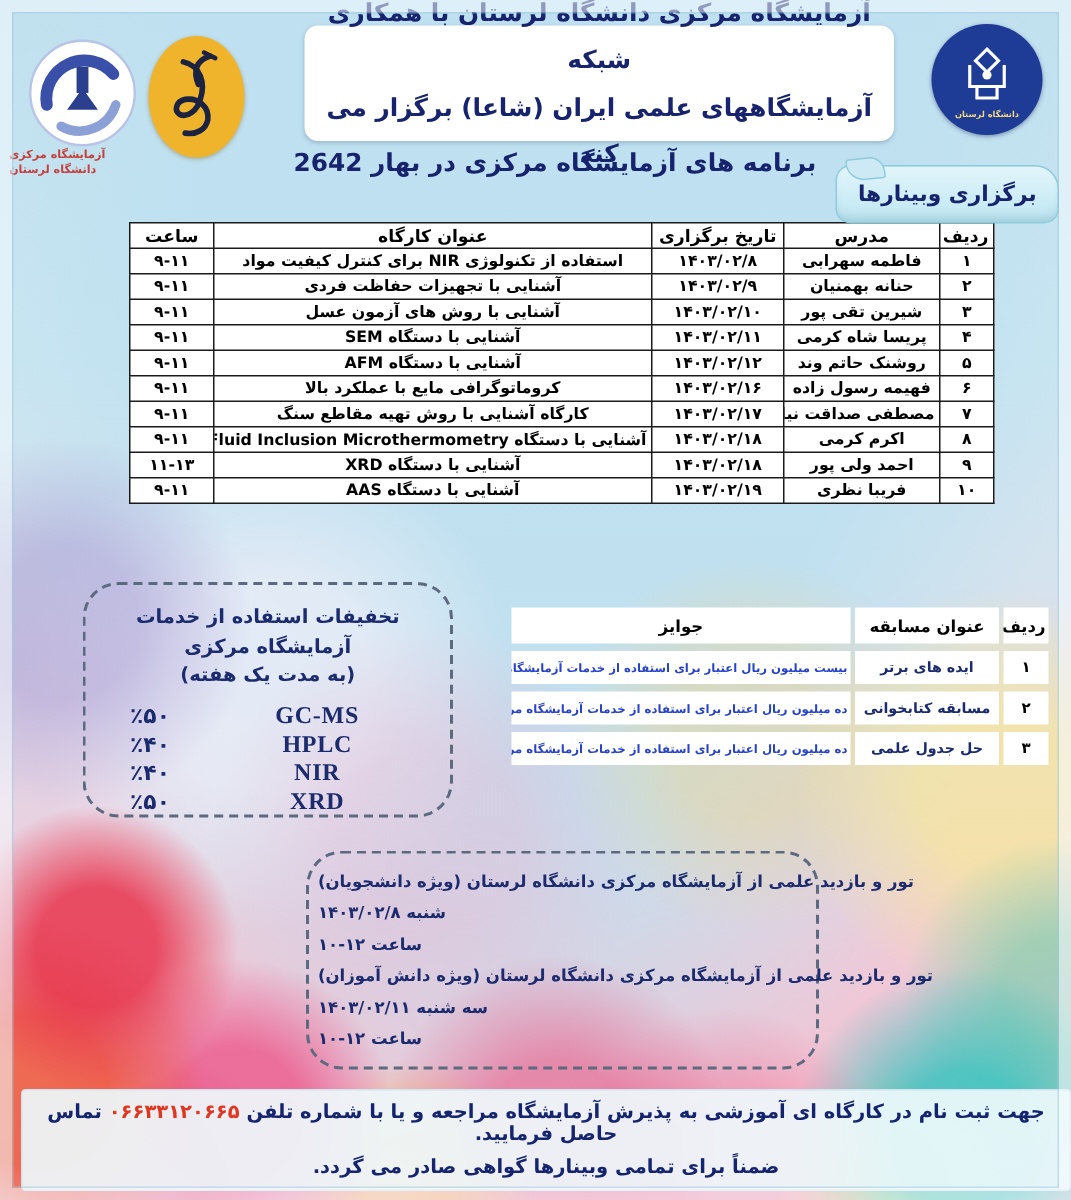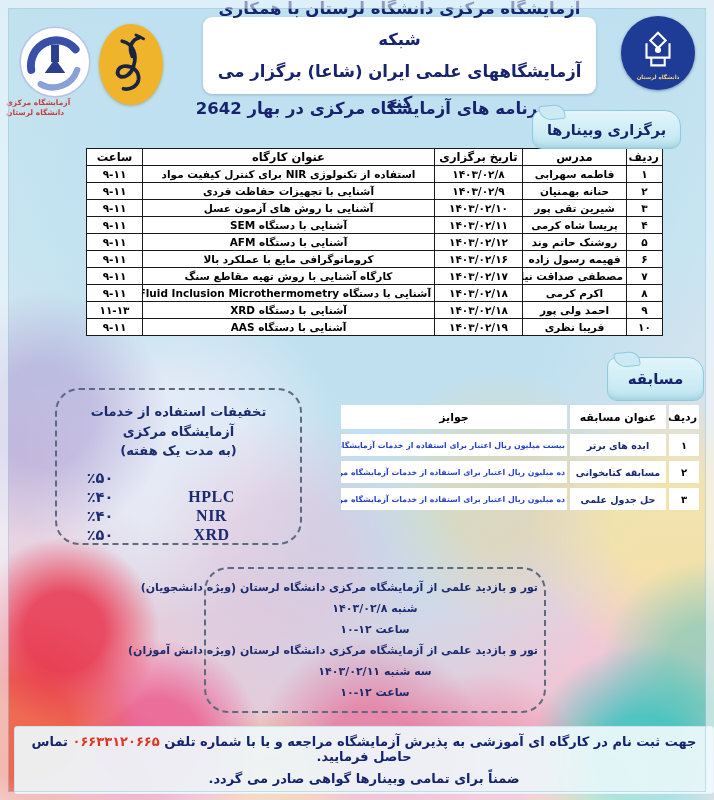--- a/index.html
+++ b/index.html
@@ -44,21 +44,21 @@
   .lab-caption{left:6px; top:98px; width:98px; text-align:left; color:#c4403c; font-weight:bold;
     font-size:7.5px; line-height:1.35;}
 
   
   .tab{background:linear-gradient(180deg,#e2f5fa,#bfe6f2); border:1.5px solid #8ecbdd;
     border-radius:10px 16px 10px 10px; color:#16246e; font-weight:bold;
     display:flex; align-items:center; justify-content:center;
     box-shadow:inset 0 -7px 9px -7px #8abccb; z-index:5;}
   .tab::after{content:""; position:absolute; top:-6px; left:6px; width:24px; height:13px;
     background:#cdeaf4; border:1.5px solid #8ecbdd; border-radius:3px 12px 2px 14px; transform:rotate(-6deg);}
-  .tab-webinars{left:532px; top:110px; width:147px; height:37px; font-size:14.5px;}
+  .tab-webinars{left:557px; top:110px; width:147px; height:37px; font-size:14.5px;}
   .tab-competition{left:607px; top:357px; width:95px; height:42px; font-size:15px;}
 
   
   .webinar-table{left:86px; top:148px; width:576px; border-collapse:collapse; table-layout:fixed;
     background:#fff; font-weight:bold; color:#000;}
   .webinar-table th, .webinar-table td{border:1px solid #1a1a1a; text-align:center; padding:0 3px;
     height:16px; overflow:hidden; white-space:nowrap;}
   .webinar-table th{font-size:11.5px;}
   .webinar-table td{font-size:10.5px;}
 
@@ -79,21 +79,21 @@
   .discount-title{font-weight:bold; font-size:13px; color:#1b2b6e; line-height:1.5;}
   .disc-rows{margin-top:8px;}
   .disc-row{display:grid; grid-template-columns:86px 1fr; direction:ltr; height:19px; align-items:center;gap:40px;}
   .disc-row .pct{font-weight:bold; font-size:14.5px; color:#1b2b6e;}
   .disc-row .dev{font-family:"Liberation Serif", serif; font-weight:bold; font-size:16px;
     color:#1b2b6e; letter-spacing:.5px; padding-right:60px;}
 
   
   .tour-box{left:204px; top:567px; width:342px; height:146px; border:2.5px dashed #5c6a80;
     border-radius:24px; box-sizing:border-box; display:flex; flex-direction:column;
-    justify-content:space-evenly; text-align:center; padding:4px 6px;}
+    justify-content:space-evenly; text-align:center; padding:4px 6px;align-items:flex-end;}
   .tour-line{font-weight:bold; font-size:11px; color:#1b2b6e; white-space:nowrap;}
 
   
   .footer-box{left:14px; top:726px; width:698px; height:66px; background:rgba(238,248,252,.92);
     border:1px solid #cfe4f0; border-radius:3px; display:flex; flex-direction:column;
     justify-content:space-evenly; text-align:center; z-index:40;}
   .footer-line{font-weight:bold; font-size:13px; color:#15246e;}
   .footer-line .phone{color:#e0361f;}
 </style>
 </head>
@@ -240,23 +240,20 @@
         <tr>
           <td>۱۰</td>
           <td>فریبا نظری</td>
           <td dir="ltr">۱۴۰۳/۰۲/۱۹</td>
           <td>آشنایی با دستگاه AAS</td>
           <td dir="ltr">۹-۱۱</td>
         </tr>
       </tbody>
   </table>
 
-  <div class="abs tab tab-competition">
-    <span>مسابقه</span>
-  </div>
 
   <table class="abs competition-table">
     <colgroup>
         <col style="width:30px">
         <col style="width:96px">
         <col style="width:226px">
       </colgroup>
     <thead>
       <tr>
         <th>ردیف</th>
@@ -288,20 +285,21 @@
 
   <div class="abs discount-box">
     <div class="discount-title">
       <div>تخفیفات استفاده از خدمات آزمایشگاه مرکزی</div>
       <div>(به مدت یک هفته)</div>
     </div>
     <div class="disc-rows">
 
         <div class="disc-row">
           <span class="pct" dir="ltr">٪۵۰</span>
+          <span class="dev">GC-MS</span>
         </div>
 
         <div class="disc-row">
           <span class="pct" dir="ltr">٪۴۰</span>
           <span class="dev">HPLC</span>
         </div>
 
         <div class="disc-row">
           <span class="pct" dir="ltr">٪۴۰</span>
           <span class="dev">NIR</span>

